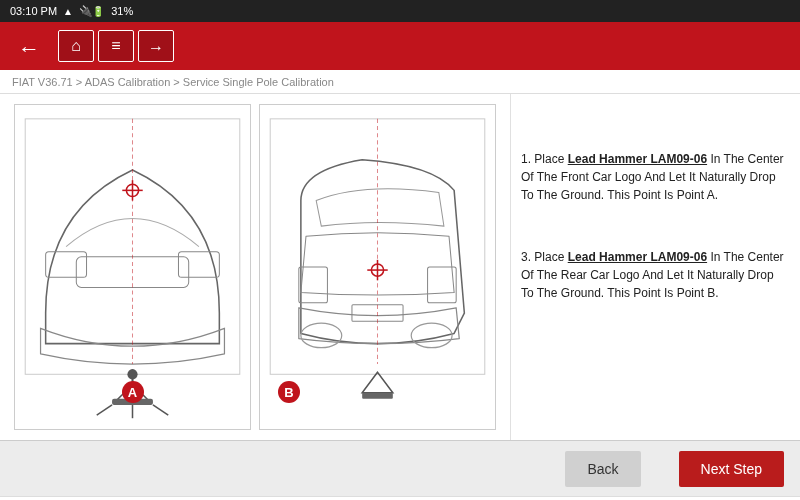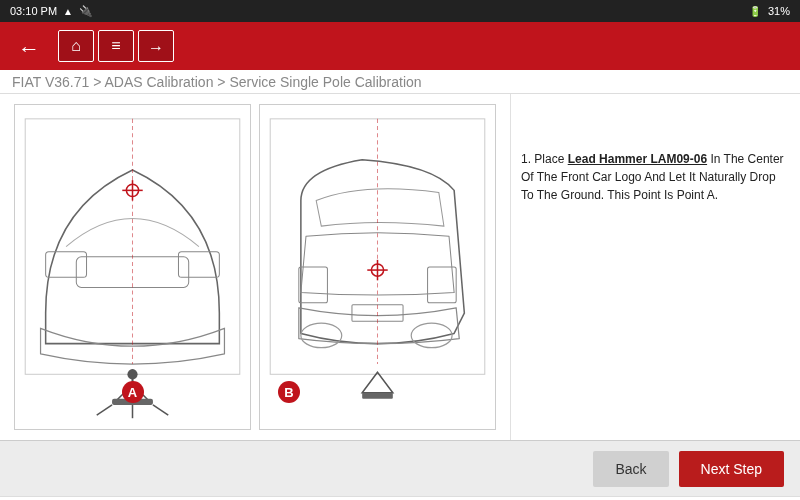--- a/index.html
+++ b/index.html
@@ -5,21 +5,20 @@
     * { margin: 0; padding: 0; box-sizing: border-box; }
     body { width: 800px; height: 500px; font-family: Arial, sans-serif; background: #f5f5f5; overflow: hidden; position: relative; }
 
     
     .status-bar {
       background: #222;
       color: #fff;
       height: 22px;
       display: flex;
       align-items: center;
-      justify-content: space-between;
       padding: 0 10px;
       font-size: 11px;
     }
     .status-left { display: flex; align-items: center; gap: 6px; }
     .status-right { display: flex; align-items: center; gap: 6px; }
     .wifi-icon::before { content: '▲'; font-size: 10px; }
     .battery-icon { font-size: 10px; }
 
     
     .header {
@@ -57,21 +56,21 @@
       justify-content: center;
       cursor: pointer;
       font-size: 16px;
       border-radius: 2px;
     }
 
     
     .breadcrumb {
       background: #fff;
       padding: 4px 12px;
-      font-size: 14px;
+      font-size: 11px;
       color: #888;
       border-bottom: 1px solid #ddd;
       height: 24px;
       display: flex;
       align-items: center;
     }
     .breadcrumb span { color: #888; }
 
     
     .main-content {
@@ -133,20 +132,21 @@
       gap: 10px;
       border-top: 1px solid #ccc;
     }
     .btn {
       padding: 10px 22px;
       font-size: 14px;
       cursor: pointer;
       border-radius: 2px;
       border: none;
       font-weight: normal;
+      margin-left: 28px;
     }
     .btn-back {
       background: #d0d0d0;
       color: #333;
     }
     .btn-next {
       background: #b91c1c;
       color: #fff;
     }
 
@@ -279,20 +279,23 @@
       
       <div class="badge badge-b">B</div>
     </div>
 
   </div>
 
   <div class="instructions-section">
     <p>
       1. Place <u>Lead Hammer LAM09-06</u> In The Center Of The Front Car Logo And Let It Naturally Drop To The Ground. This Point Is Point A.
     </p>
+    <p>
+      3. Place <u>Lead Hammer LAM09-06</u> In The Center Of The Rear Car Logo And Let It Naturally Drop To The Ground. This Point Is Point B.
+    </p>
   </div>
 
 </div>
 
 <div class="bottom-bar">
   <button class="btn btn-back">Back</button>
   <button class="btn btn-next">Next Step</button>
 </div>
 
 <div class="footer">

